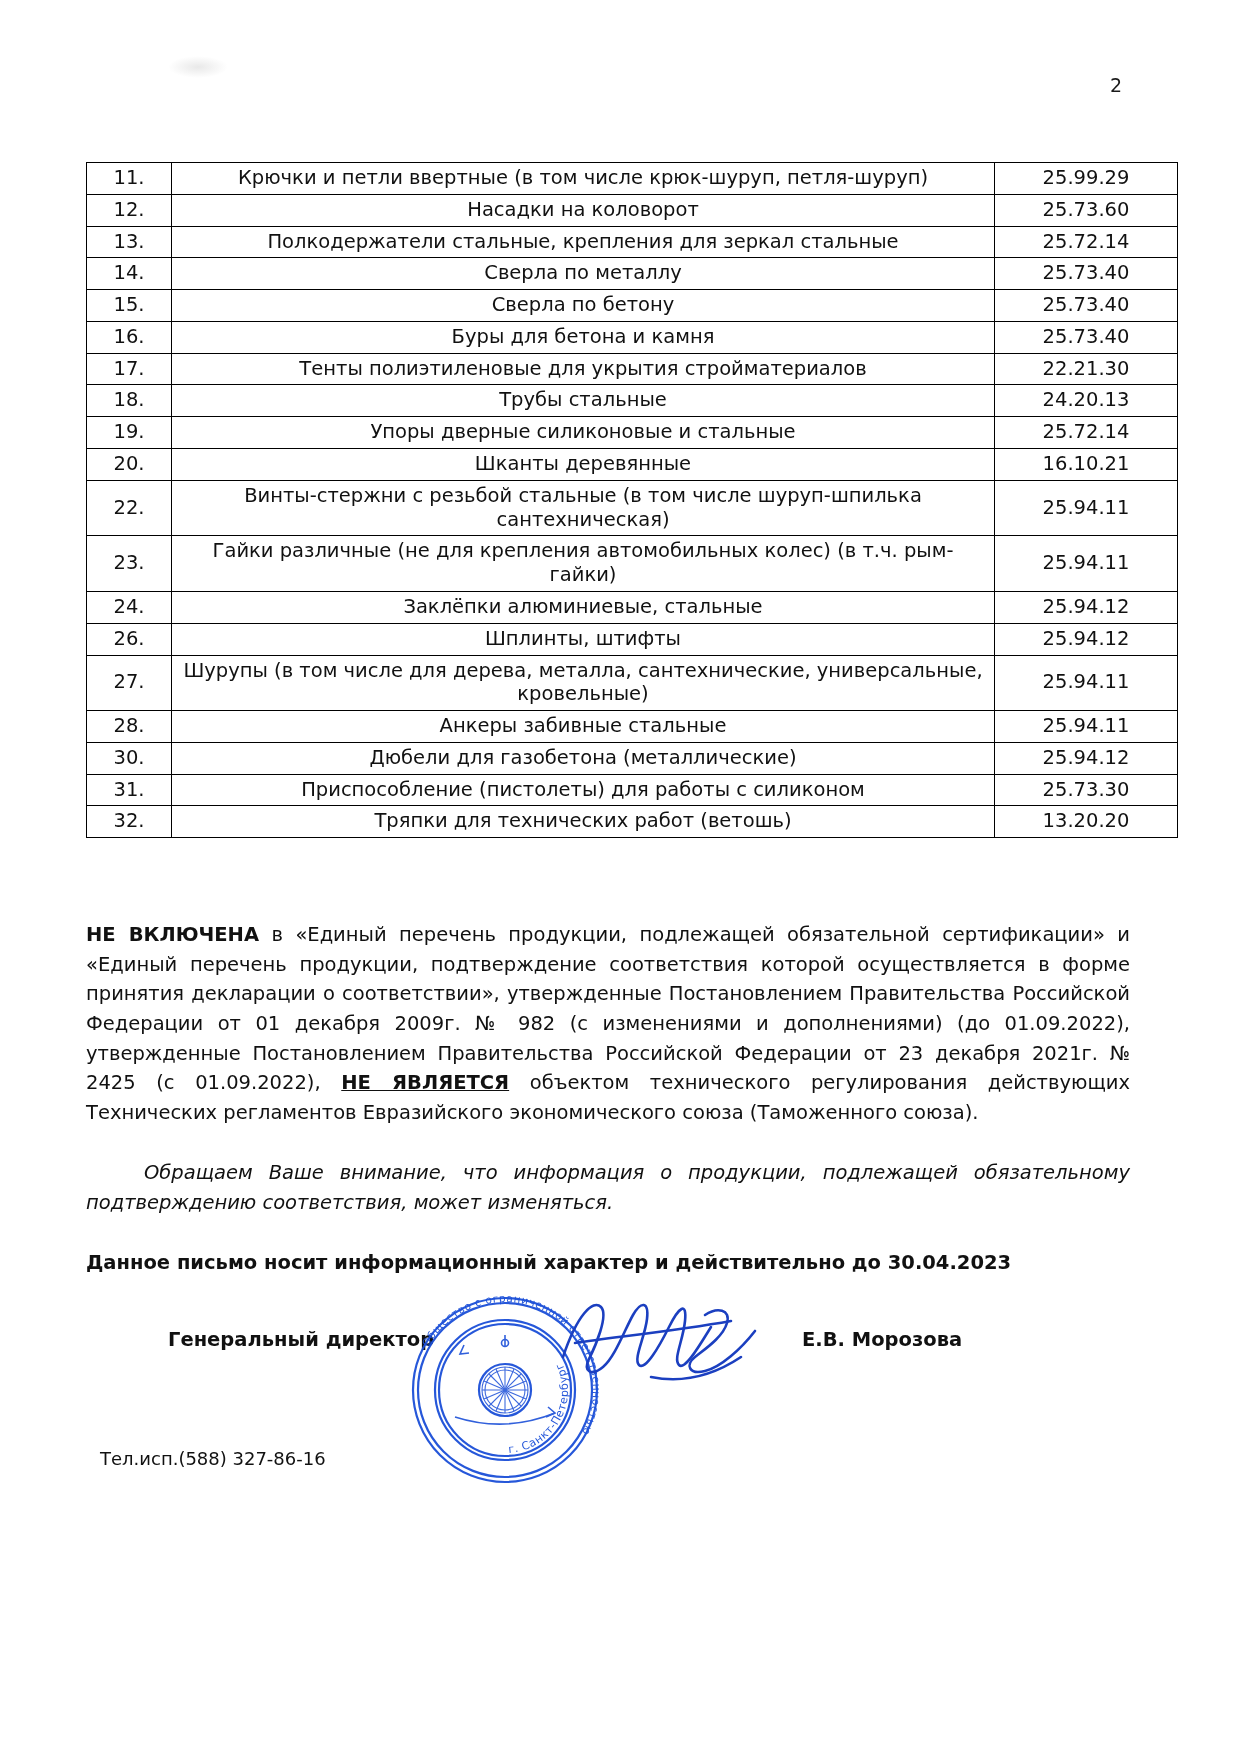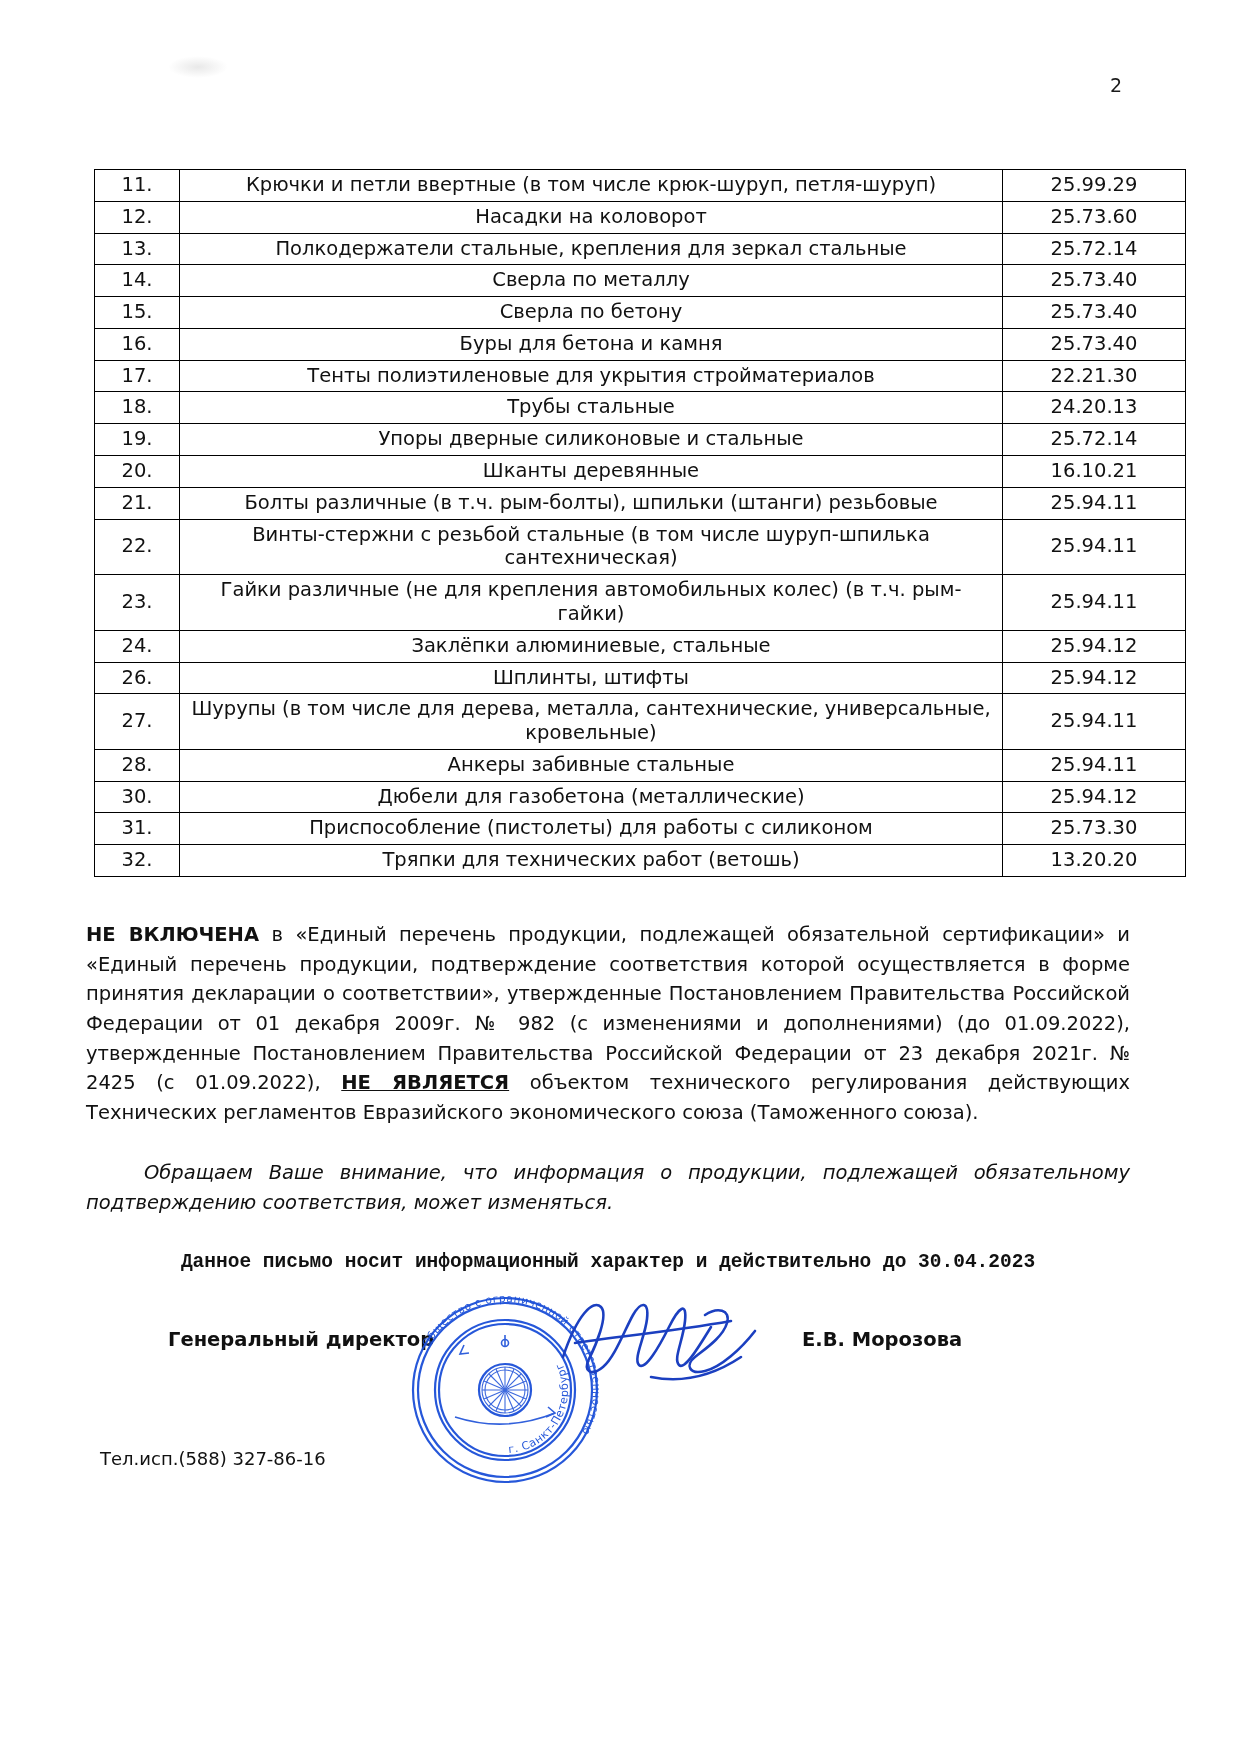--- a/index.html
+++ b/index.html
@@ -35,23 +35,22 @@
     width: 60px;
     height: 22px;
     border-radius: 50%;
     background: radial-gradient(ellipse at center, rgba(190,190,190,0.35) 0%, rgba(255,255,255,0) 70%);
   }
 
   
   .table-wrap {
     position: absolute;
     left: 86px;
-    top: 169px;
+    top: 162px;
     width: 1040px;
-    margin-left: 8px;
   }
   table.items {
     border-collapse: collapse;
     width: 1040px;
     table-layout: fixed;
   }
   table.items td {
     border: 1px solid #000000;
     font-size: 19.5px;
     line-height: 1.22;
@@ -87,22 +86,21 @@
   #para-not-included { top: 920px; }
   #para-note {
     top: 1158px;
     font-style: italic;
     text-align: justify;
     text-indent: 58px;
   }
   #para-validity {
     top: 1248px;
     font-weight: bold;
-    text-align: center;
-    font-family: Liberation Mono, monospace;
+    text-align: left;
   }
   b.strong { font-weight: bold; }
   u.uline { text-decoration: underline; }
 
   
   .sign-row {
     position: absolute;
     left: 86px;
     top: 1322px;
     width: 1044px;
@@ -206,25 +204,20 @@
         </tr>
         <tr>
           <td class="num">19.</td>
           <td class="name">Упоры дверные силиконовые и стальные</td>
           <td class="code">25.72.14</td>
         </tr>
         <tr>
           <td class="num">20.</td>
           <td class="name">Шканты деревянные</td>
           <td class="code">16.10.21</td>
-        </tr>
-        <tr>
-          <td class="num">21.</td>
-          <td class="name">Болты различные (в т.ч. рым-болты), шпильки (штанги) резьбовые</td>
-          <td class="code">25.94.11</td>
         </tr>
         <tr>
           <td class="num">22.</td>
           <td class="name">Винты-стержни с резьбой стальные (в том числе шуруп-шпилька сантехническая)</td>
           <td class="code">25.94.11</td>
         </tr>
         <tr>
           <td class="num">23.</td>
           <td class="name">Гайки различные (не для крепления автомобильных колес) (в т.ч. рым-гайки)</td>
           <td class="code">25.94.11</td>

